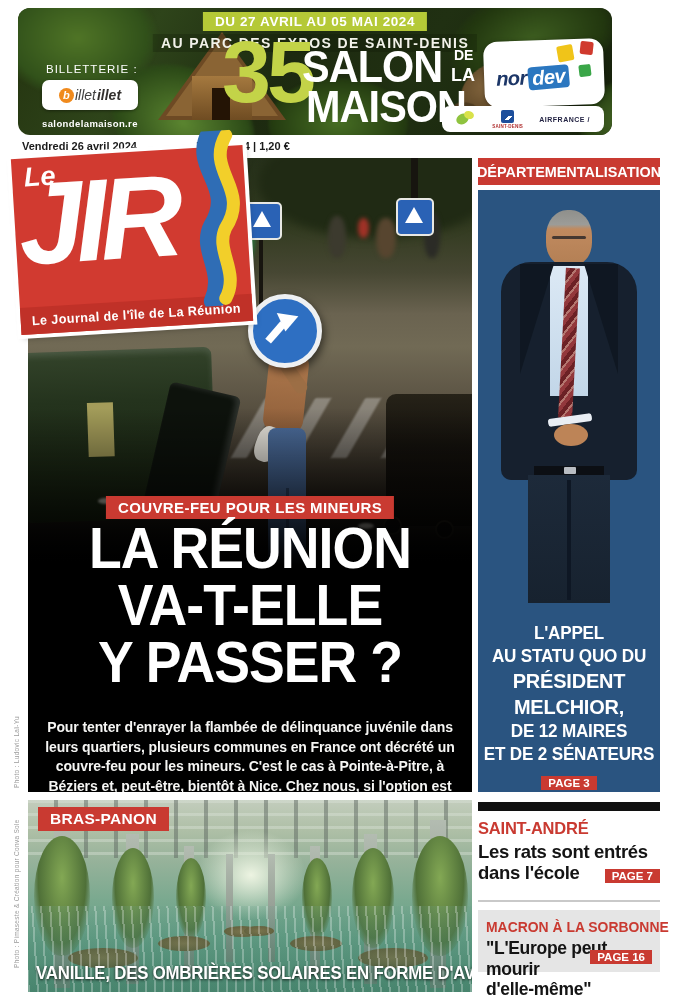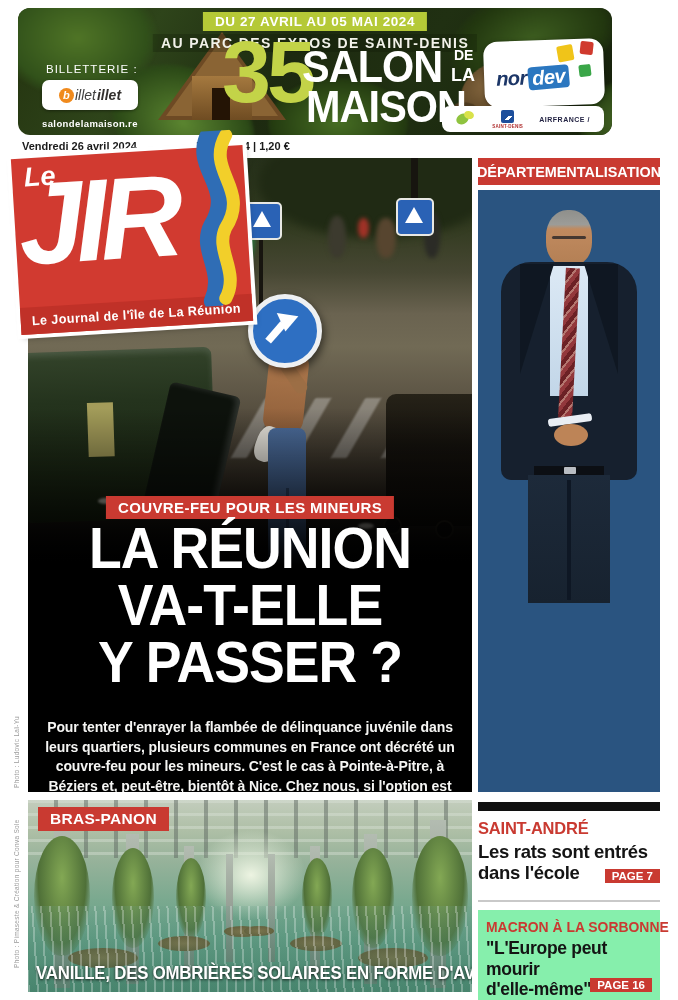--- a/index.html
+++ b/index.html
@@ -155,21 +155,21 @@
   .dep-b{font-size:21px;font-weight:900;line-height:26px;letter-spacing:-.2px;transform:scaleX(.95);}
   .dep-badge{margin-top:7px;}
   .badge{display:inline-block;background:#c93a31;color:#fff;font-weight:800;font-size:11.5px;padding:1px 7px;}
 
   .sep-black{position:absolute;left:478px;top:802px;width:182px;height:9px;background:#101010;}
   .sa{position:absolute;left:478px;top:819px;width:182px;height:76px;}
   .sa-rub{color:#c93a31;font-weight:900;font-size:16.5px;letter-spacing:-.2px;}
   .sa-h{color:#141414;font-weight:bold;font-size:18.5px;line-height:1.16;letter-spacing:-.3px;margin-top:3px;}
   .sa-badge{position:absolute;right:0;top:50px;}
   .sep-gray{position:absolute;left:478px;top:900px;width:182px;height:2px;background:#c9c9c9;}
-  .mac{position:absolute;left:478px;top:910px;width:182px;height:90px;background:#86efac;box-sizing:border-box;padding:9px 8px 18px 8px;}
+  .mac{position:absolute;left:478px;top:910px;width:182px;height:62px;background:#e5e5e5;box-sizing:border-box;padding:9px 8px 18px 8px;}
   .mac-rub{color:#c93a31;font-weight:900;font-size:14.5px;white-space:nowrap;transform:scaleX(.96);transform-origin:left;}
   .mac-h{color:#141414;font-weight:bold;font-size:17.5px;line-height:1.18;letter-spacing:-.3px;margin-top:3px;}
   .mac-badge{position:absolute;right:8px;bottom:8px;}
 
   
   .vanille{position:absolute;left:28px;top:800px;width:444px;height:192px;overflow:hidden;
            background:linear-gradient(180deg,#c3cdbd 0%,#aebfa6 16%,#96b29a 32%,#7aa98f 52%,#65a087 72%,#549179 100%);}
   .v-roof{position:absolute;left:0;right:0;top:0;height:58px;
           background:repeating-linear-gradient(90deg,transparent 0 26px,rgba(95,105,98,.5) 26px 30px),
                      repeating-linear-gradient(180deg,rgba(220,228,218,.4) 0 3px,transparent 3px 13px);}
@@ -345,20 +345,29 @@
     <div class="m-shirt"></div>
     <div class="m-tie"></div>
     <div class="m-lapel-l"></div>
     <div class="m-lapel-r"></div>
     <div class="m-cuff"></div>
     <div class="m-hands"></div>
     <div class="m-belt"></div>
     <div class="m-buckle"></div>
     <div class="m-legs"></div>
     <div class="m-seam"></div>
+    <div class="dep-text">
+      <div class="dep-n">L'APPEL</div>
+      <div class="dep-n">AU STATU QUO DU</div>
+      <div class="dep-b">PRÉSIDENT</div>
+      <div class="dep-b">MELCHIOR,</div>
+      <div class="dep-n">DE 12 MAIRES</div>
+      <div class="dep-n">ET DE 2 SÉNATEURS</div>
+      <div class="dep-badge"><span class="badge">PAGE 3</span></div>
+    </div>
   </div>
 
   <div class="sep-black"></div>
 
   <div class="sa">
     <div class="sa-rub">SAINT-ANDRÉ</div>
     <div class="sa-h">
       <div>Les rats sont entrés</div>
       <div>dans l'école</div>
     </div>

